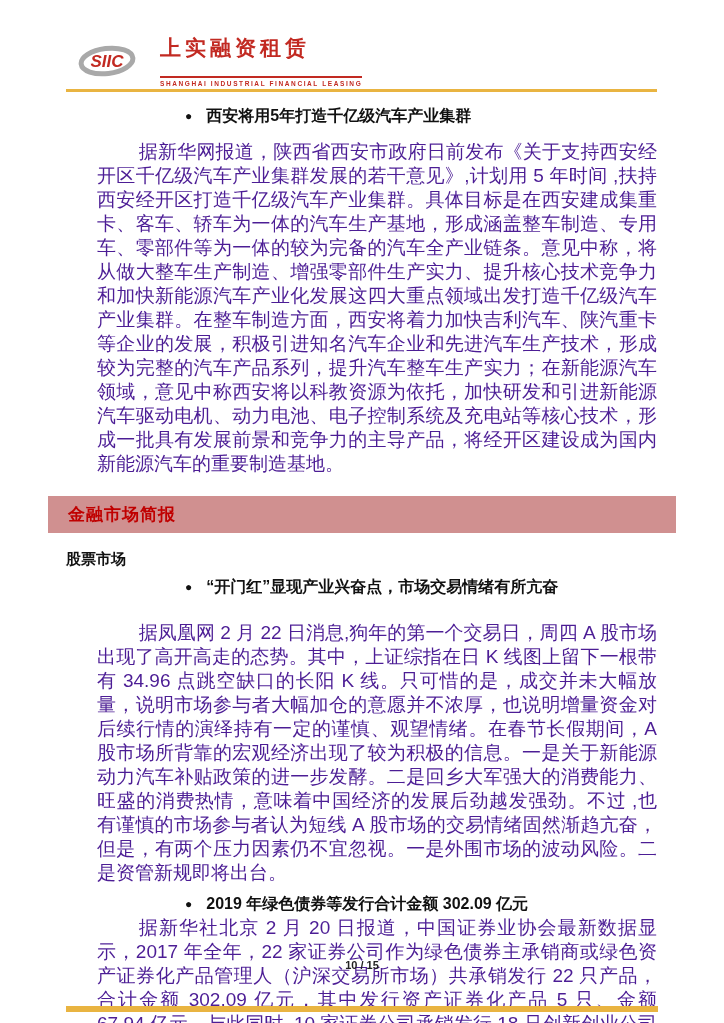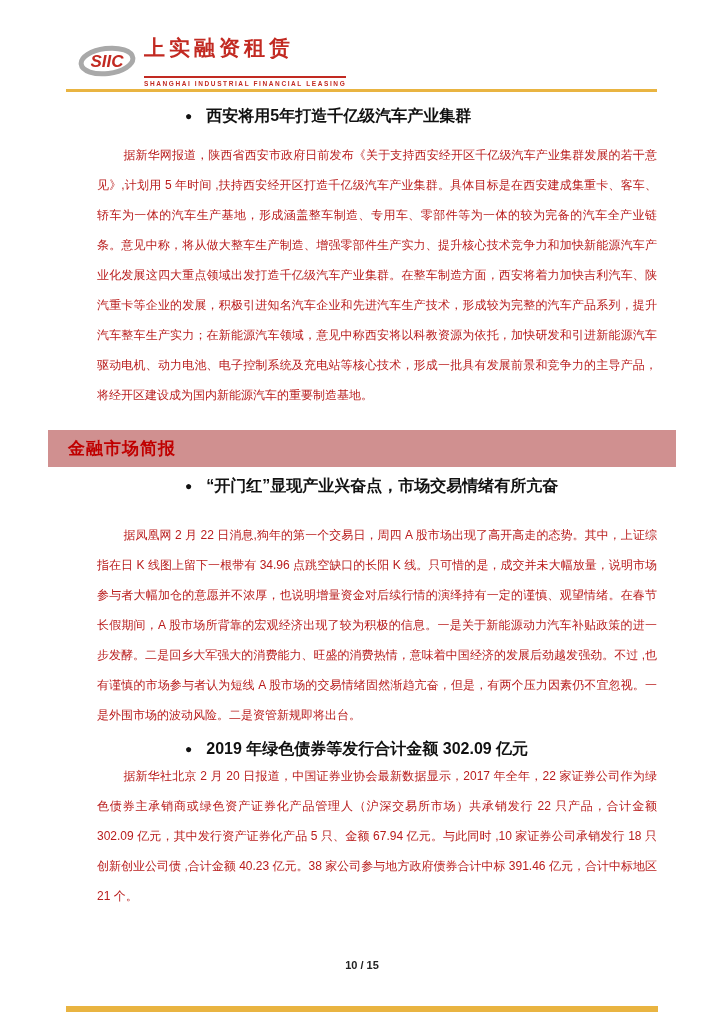--- a/index.html
+++ b/index.html
@@ -9,21 +9,21 @@
     margin:0 auto;
     background:#ffffff;
     font-family:"Liberation Sans","DejaVu Sans",sans-serif;
     color:#3b3b3b;
     box-sizing:border-box;
     padding:0 67px 0 66px;
     overflow:hidden;
   }
   
   .logo-row{
-    display:flex;align-items:center;gap:8px;
+    display:flex;align-items:center;gap:24px;
     padding-top:36px;margin-left:12px;height:50px;
   }
   .siic-mark{flex:0 0 auto;}
   .logo-text{display:flex;flex-direction:column;}
   .logo-name{
     color:var(--logo-red,#c22a22);
     font-size:21px;font-weight:bold;letter-spacing:4px;
     line-height:24px;
     border-bottom:2px solid var(--logo-red,#c22a22);
     padding-bottom:16px;
@@ -45,24 +45,24 @@
     line-height:22px;
   }
   .bullet{
     font-size:12px;margin-right:14px;color:#111;
     transform:translateY(-1px);
   }
   
   .para{
     margin:12px 0 0 31px;
     width:560px;
-    font-size:12px;line-height:30px;
+    font-size:19px;line-height:24px;
     text-align:justify;
     text-indent:2.2em;
-    color:#b91c1c;
+    color:#4c1d95;
   }
   
   .banner{
     margin:20px -19px 0 -18px;
     height:37px;line-height:37px;
     background:var(--banner-bg,#d09090);
     padding-left:20px;
   }
   .banner-title{
     color:var(--banner-text,#c00000);
@@ -105,20 +105,21 @@
   <div class="article-title" style="margin-top:13px;">
     <span class="bullet">●</span>
     <span>西安将用5年打造千亿级汽车产业集群</span>
   </div>
   <p class="para">据新华网报道，陕西省西安市政府日前发布《关于支持西安经开区千亿级汽车产业集群发展的若干意见》,计划用 5 年时间 ,扶持西安经开区打造千亿级汽车产业集群。具体目标是在西安建成集重卡、客车、轿车为一体的汽车生产基地，形成涵盖整车制造、专用车、零部件等为一体的较为完备的汽车全产业链条。意见中称，将从做大整车生产制造、增强零部件生产实力、提升核心技术竞争力和加快新能源汽车产业化发展这四大重点领域出发打造千亿级汽车产业集群。在整车制造方面，西安将着力加快吉利汽车、陕汽重卡等企业的发展，积极引进知名汽车企业和先进汽车生产技术，形成较为完整的汽车产品系列，提升汽车整车生产实力；在新能源汽车领域，意见中称西安将以科教资源为依托，加快研发和引进新能源汽车驱动电机、动力电池、电子控制系统及充电站等核心技术，形成一批具有发展前景和竞争力的主导产品，将经开区建设成为国内新能源汽车的重要制造基地。</p>
 
   <div class="banner">
     <span class="banner-title">金融市场简报</span>
   </div>
 
+  <div class="section-label">股票市场</div>
   <div class="article-title mt-title">
     <span class="bullet">●</span>
     <span>“开门红”显现产业兴奋点，市场交易情绪有所亢奋</span>
   </div>
   <p class="para" style="margin-top:22px;">据凤凰网 2 月 22 日消息,狗年的第一个交易日，周四 A 股市场出现了高开高走的态势。其中，上证综指在日 K 线图上留下一根带有 34.96 点跳空缺口的长阳 K 线。只可惜的是，成交并未大幅放量，说明市场参与者大幅加仓的意愿并不浓厚，也说明增量资金对后续行情的演绎持有一定的谨慎、观望情绪。在春节长假期间，A 股市场所背靠的宏观经济出现了较为积极的信息。一是关于新能源动力汽车补贴政策的进一步发酵。二是回乡大军强大的消费能力、旺盛的消费热情，意味着中国经济的发展后劲越发强劲。不过 ,也有谨慎的市场参与者认为短线 A 股市场的交易情绪固然渐趋亢奋，但是，有两个压力因素仍不宜忽视。一是外围市场的波动风险。二是资管新规即将出台。</p>
 
   <div class="article-title mt-title">
     <span class="bullet">●</span>
     <span>2019 年绿色债券等发行合计金额 302.09 亿元</span>
   </div>

